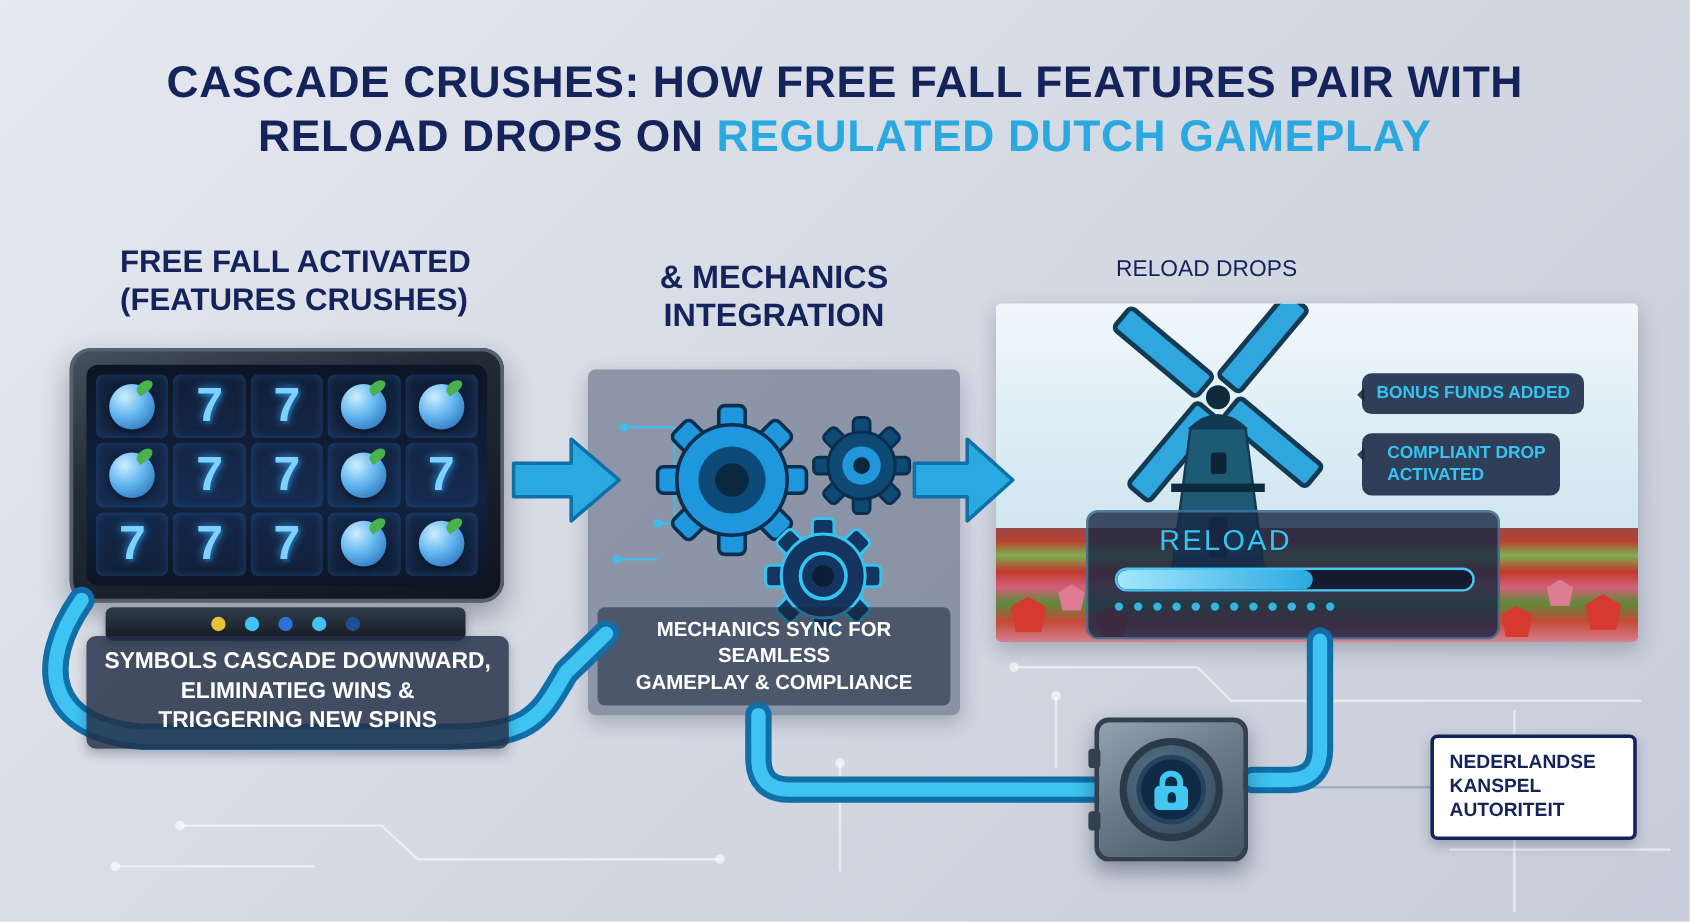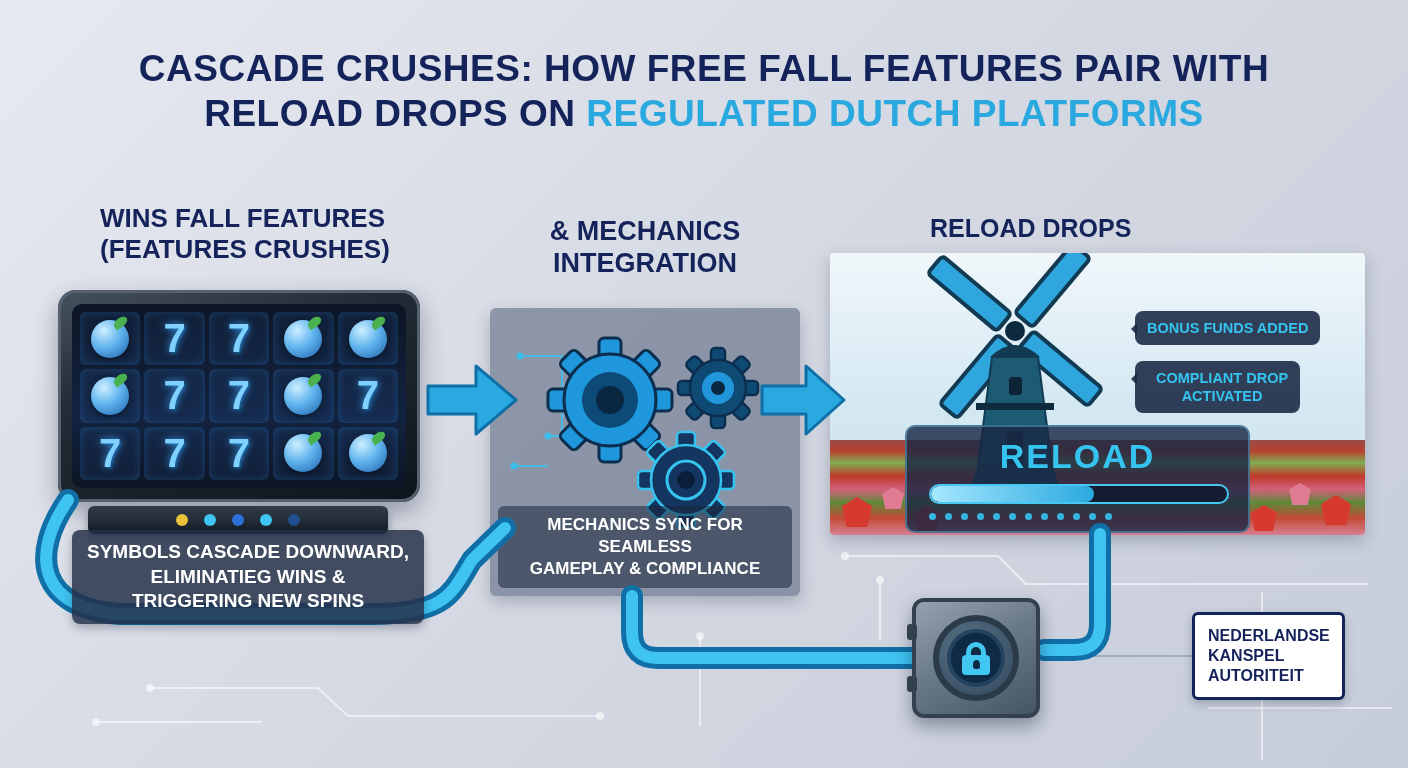--- a/index.html
+++ b/index.html
@@ -18,21 +18,21 @@
   .pre{white-space:pre-line;}
 
   
   .title{left:0;top:46px;width:1408px;text-align:center;z-index:4;
     font-weight:700;font-size:37px;line-height:1.22;color:var(--navy);letter-spacing:.5px;}
   .title .hl{color:var(--accent);}
 
   
   .h-left{left:100px;top:203px;font-weight:800;font-size:26px;line-height:1.2;color:var(--navy);z-index:4;}
   .h-mid{left:470px;top:215px;width:350px;text-align:center;font-weight:800;font-size:27px;line-height:1.2;color:var(--navy);z-index:4;}
-  .h-right{left:930px;top:214px;font-weight:700;font-size:25px;color:var(--navy);z-index:4;}
+  .h-right{left:930px;top:214px;font-weight:400;font-size:19px;color:var(--navy);z-index:4;}
 
   
   .machine{left:58px;top:290px;width:362px;height:252px;z-index:2;}
   .machine-frame{position:absolute;left:0;top:0;width:362px;height:212px;border-radius:18px;
     background:linear-gradient(160deg,#46525f 0%,#232c36 35%,#0e141c 100%);
     box-shadow:0 10px 24px rgba(20,30,50,.35), inset 0 0 0 3px #55616e;}
   .machine-screen{position:absolute;left:14px;top:14px;right:14px;bottom:14px;border-radius:10px;
     background:linear-gradient(180deg,#0c1524,#122341 60%,#0c1524);
     display:grid;grid-template-columns:repeat(5,1fr);grid-template-rows:repeat(3,1fr);
     gap:4px;padding:8px;}
@@ -57,36 +57,36 @@
   .cap-mid{position:absolute;left:8px;right:8px;bottom:8px;padding:8px 4px;font-size:17px;
     background:rgba(25,36,58,.55);border-radius:6px;color:#fff;font-weight:800;text-align:center;line-height:1.3;}
 
   
   .gears-panel{left:490px;top:308px;width:310px;height:288px;border-radius:6px;
     background:rgba(72,86,112,.52);z-index:2;box-shadow:0 6px 16px rgba(30,40,60,.25);}
 
   
   .scene{left:830px;top:253px;width:535px;height:282px;border-radius:4px;overflow:hidden;z-index:2;
     background:linear-gradient(180deg,#f0f7fb 0%,#d4e8f2 55%,#cfe3ee 100%);
-    box-shadow:0 6px 16px rgba(30,40,60,.25);text-align:center;}
+    box-shadow:0 6px 16px rgba(30,40,60,.25);}
   .field{position:absolute;left:0;bottom:0;width:100%;height:95px;
     background:linear-gradient(180deg,
       #9a4a46 0%,#b8432f 12%,#7fae52 24%,#c0392b 38%,#d2607a 52%,#5d8a3a 66%,#c44a36 82%,#d77f92 100%);}
   .tulip{position:absolute;background:#d63a2f;
     clip-path:polygon(50% 0,100% 30%,85% 100%,15% 100%,0 30%);}
   .tulip.pink{background:#e07b94;}
 
   .bubble{position:absolute;background:rgba(24,38,66,.88);color:var(--cyan);
     font-weight:800;border-radius:8px;padding:8px 12px;font-size:14.5px;line-height:1.25;z-index:4;}
   .bubble::before{content:"";position:absolute;left:-10px;top:12px;
     border:6px solid transparent;border-right-color:rgba(24,38,66,.88);}
 
   .reload-panel{position:absolute;left:75px;top:172px;width:345px;height:108px;border-radius:10px;
     background:rgba(26,40,68,.82);border:2px solid rgba(110,200,245,.4);z-index:3;padding:10px 22px;}
-  .reload-label{font-weight:700;font-size:34px;letter-spacing:2px;color:var(--cyan);}
+  .reload-label{font-weight:400;font-size:24px;letter-spacing:2px;color:var(--cyan);margin-left:37px;}
   .progress-track{margin-top:8px;width:300px;height:20px;border:2px solid #46c8f3;border-radius:12px;
     background:rgba(8,18,38,.7);overflow:hidden;}
   .progress-fill{height:100%;border-radius:10px;
     background:linear-gradient(90deg,#a5e7ff,#2aa9e0);}
   .dots{margin-top:9px;display:flex;gap:9px;}
   .dot{width:7px;height:7px;border-radius:50%;background:var(--cyan);opacity:.9;}
 
   
   .vault{left:912px;top:598px;width:128px;height:120px;border-radius:12px;z-index:5;
     background:linear-gradient(150deg,#94a1b0 0%,#6b7a8a 45%,#465564 100%);
@@ -97,21 +97,21 @@
     display:flex;align-items:center;justify-content:center;}
   .vault-ring{width:58px;height:58px;border-radius:50%;border:4px solid #24435f;background:#0f2a44;
     display:flex;flex-direction:column;align-items:center;justify-content:center;}
   .shackle{width:20px;height:14px;border:5px solid #41c7f2;border-bottom:none;border-radius:11px 11px 0 0;}
   .lock-body{width:28px;height:20px;background:#41c7f2;border-radius:4px;margin-top:-1px;
     display:flex;align-items:center;justify-content:center;}
   .keyhole{width:7px;height:9px;background:#0f2a44;border-radius:50% 50% 30% 30%;}
   .hinge{position:absolute;left:-9px;width:10px;height:16px;border-radius:3px;background:#33404e;}
 
   
-  .nka{left:1192px;top:612px;width:153px;padding:11px 13px;background:#fff;
+  .nka{left:1192px;top:612px;width:172px;padding:11px 13px;background:#fff;
     border:3px solid var(--navy);border-radius:6px;color:var(--navy);
     font-weight:800;font-size:16px;line-height:1.25;z-index:5;box-shadow:0 4px 10px rgba(20,30,50,.25);}
 
   svg.layer{position:absolute;left:0;top:0;width:1408px;height:768px;pointer-events:none;}
   .z0{z-index:0;} .z3{z-index:3;}
 </style>
 </head>
 <body>
 
 <svg class="layer z0" viewBox="0 0 1408 768">
@@ -129,25 +129,25 @@
       <circle cx="600" cy="716" r="4"></circle>
     <circle cx="96" cy="722" r="4"></circle>
       <circle cx="845" cy="556" r="4"></circle>
     <circle cx="700" cy="636" r="4"></circle>
       <circle cx="880" cy="580" r="4"></circle>
   </g>
 </svg>
 
 <div class="abs title">
   <div>CASCADE CRUSHES: HOW FREE FALL FEATURES PAIR WITH</div>
-  <div><span>RELOAD DROPS ON </span><span class="hl">REGULATED DUTCH PLATFORMS</span></div>
+  <div><span>RELOAD DROPS ON </span><span class="hl">REGULATED DUTCH GAMEPLAY</span></div>
 </div>
 
 <div class="abs h-left">
-  <div>WINS FALL FEATURES</div>
+  <div>FREE FALL ACTIVATED</div>
   <div>(FEATURES CRUSHES)</div>
 </div>
 
 <div class="abs machine">
   <div class="machine-frame">
     <div class="machine-screen">
         <div class="cell apple">
           <span class="fruit"></span>
           <span class="leaf"></span>
         </div>

